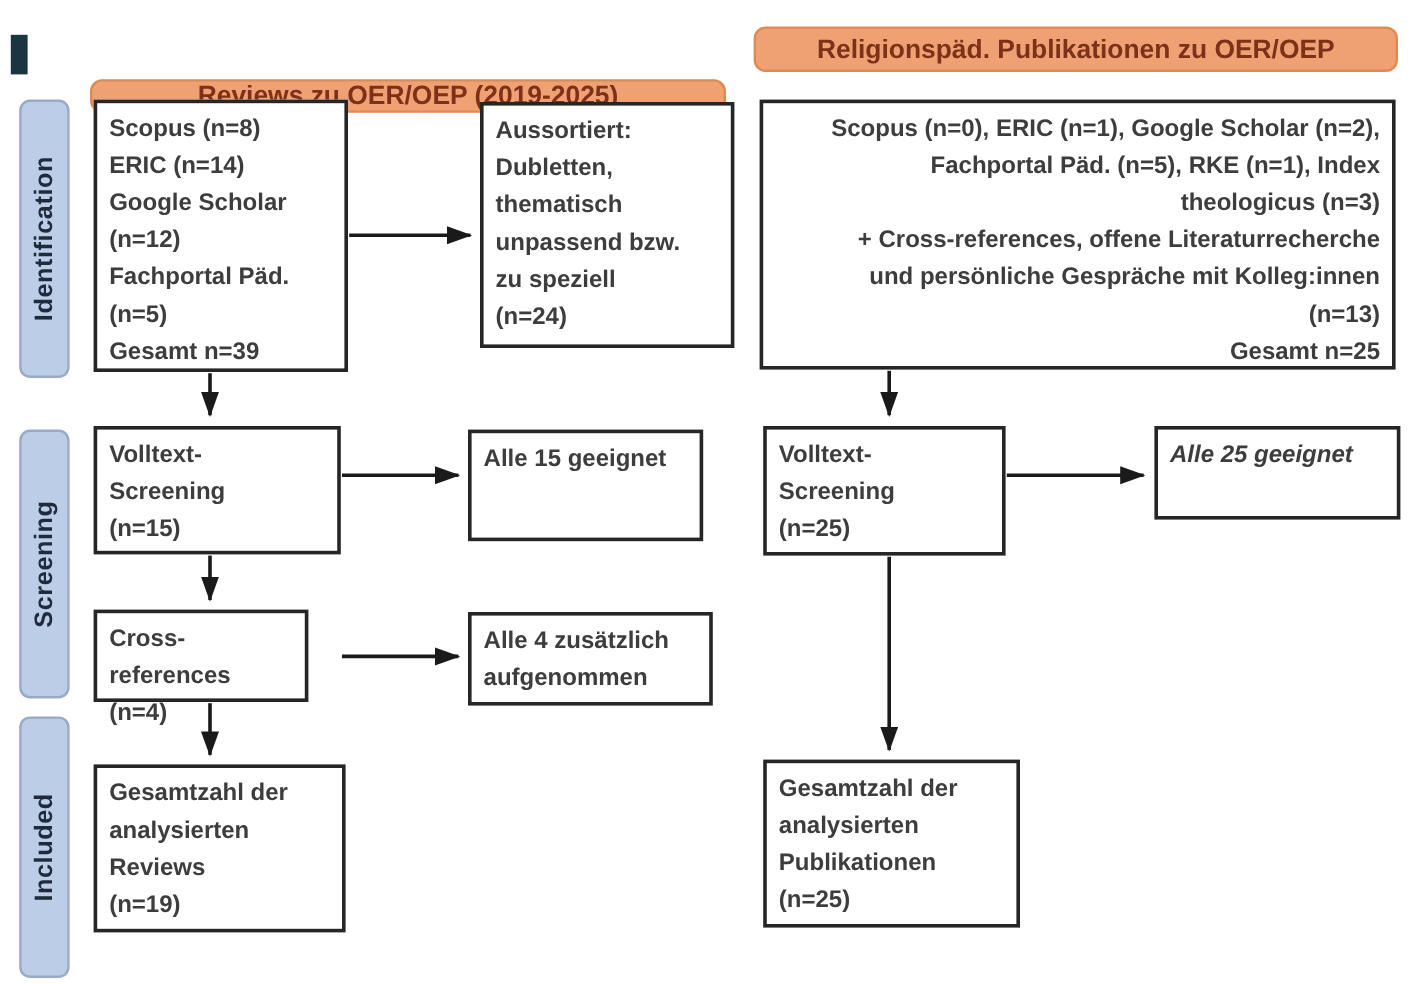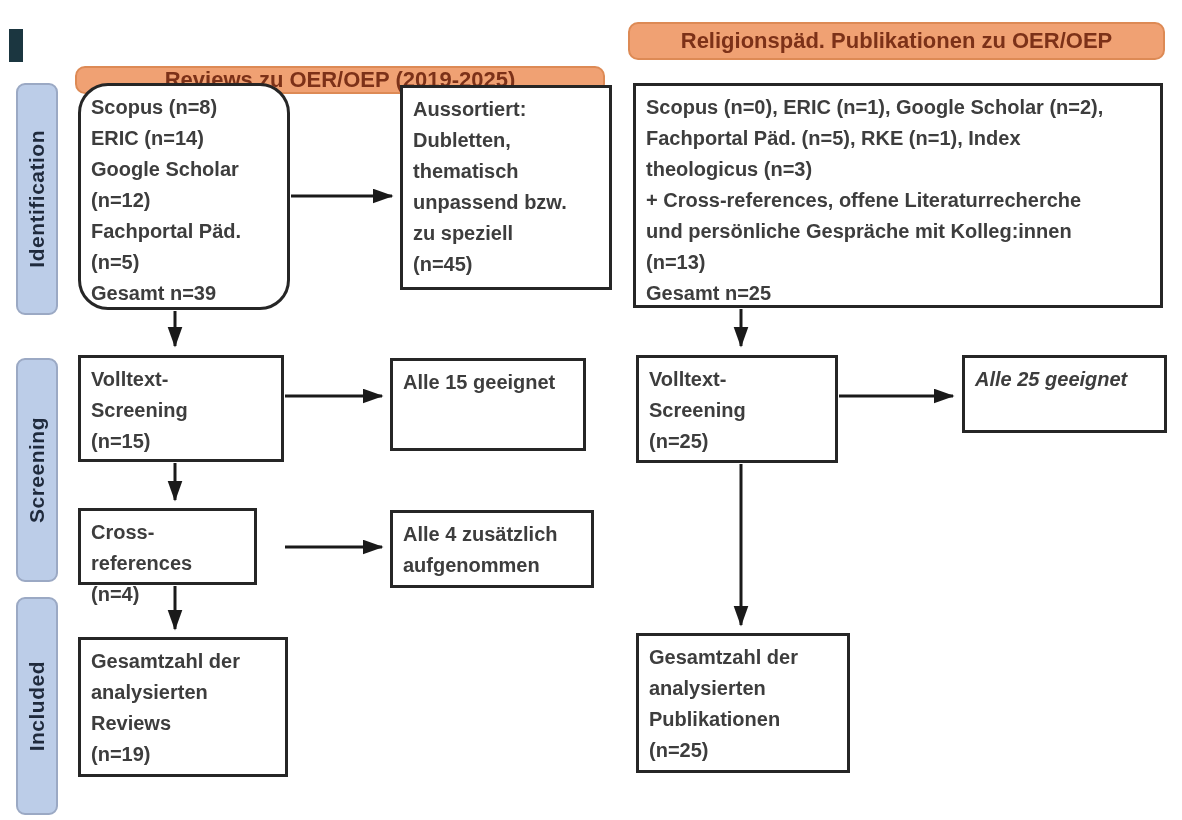--- a/index.html
+++ b/index.html
@@ -58,47 +58,47 @@
   <div class="stage" style="left:16px; top:83px; width:42px; height:232px;">
     <span class="stage-text">Identification</span>
   </div>
   <div class="stage" style="left:16px; top:358px; width:42px; height:224px;">
     <span class="stage-text">Screening</span>
   </div>
   <div class="stage" style="left:16px; top:597px; width:42px; height:218px;">
     <span class="stage-text">Included</span>
   </div>
 
-  <div class="flowbox" style="left:78px; top:83px; width:212px; height:227px;border-radius:30px;">Scopus (n=8)
+  <div class="flowbox" style="left:78px; top:83px; width:212px; height:227px;">Scopus (n=8)
 ERIC (n=14)
 Google Scholar
 (n=12)
 Fachportal Päd.
 (n=5)
 Gesamt n=39</div>
   <div class="flowbox" style="left:400px; top:85px; width:212px; height:205px;">Aussortiert:
 Dubletten,
 thematisch
 unpassend bzw.
 zu speziell
-(n=45)</div>
+(n=24)</div>
   <div class="flowbox" style="left:78px; top:355px; width:206px; height:107px;">Volltext-
 Screening
 (n=15)</div>
   <div class="flowbox" style="left:390px; top:358px; width:196px; height:93px;">Alle 15 geeignet</div>
   <div class="flowbox" style="left:78px; top:508px; width:179px; height:77px;">Cross-references
 (n=4)</div>
   <div class="flowbox" style="left:390px; top:510px; width:204px; height:78px;">Alle 4 zusätzlich
 aufgenommen</div>
   <div class="flowbox" style="left:78px; top:637px; width:210px; height:140px;">Gesamtzahl der
 analysierten
 Reviews
 (n=19)</div>
 
-  <div class="flowbox" style="left:633px; top:83px; width:530px; height:225px;">Scopus (n=0), ERIC (n=1), Google Scholar (n=2),
+  <div class="flowbox" style="left:633px; top:83px; width:530px; height:225px;text-align:right;">Scopus (n=0), ERIC (n=1), Google Scholar (n=2),
 Fachportal Päd. (n=5), RKE (n=1), Index
 theologicus (n=3)
 + Cross-references, offene Literaturrecherche
 und persönliche Gespräche mit Kolleg:innen
 (n=13)
 Gesamt n=25</div>
   <div class="flowbox" style="left:636px; top:355px; width:202px; height:108px;">Volltext-
 Screening
 (n=25)</div>
   <div class="flowbox" style="left:962px; top:355px; width:205px; height:78px;font-style:italic;">Alle 25 geeignet</div>

